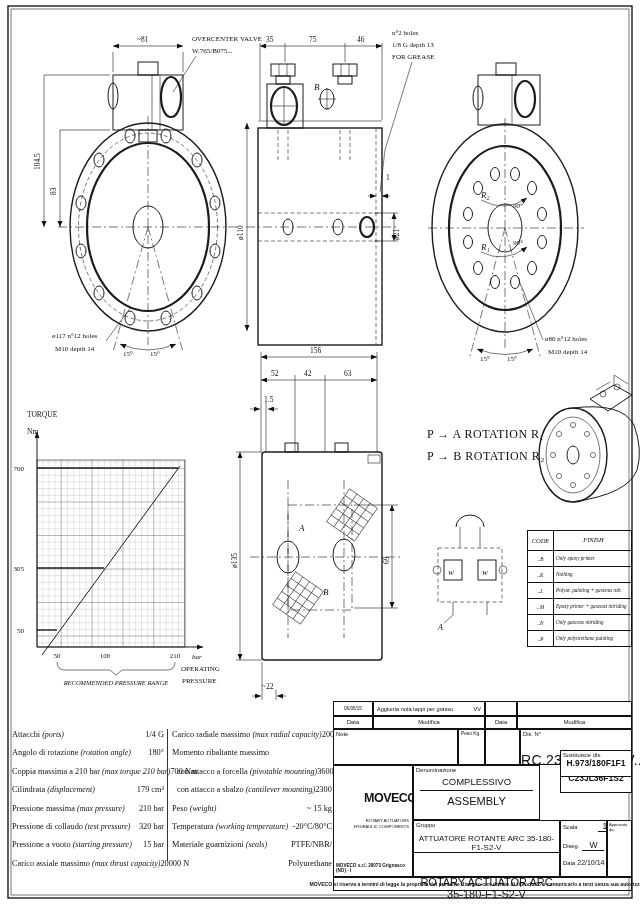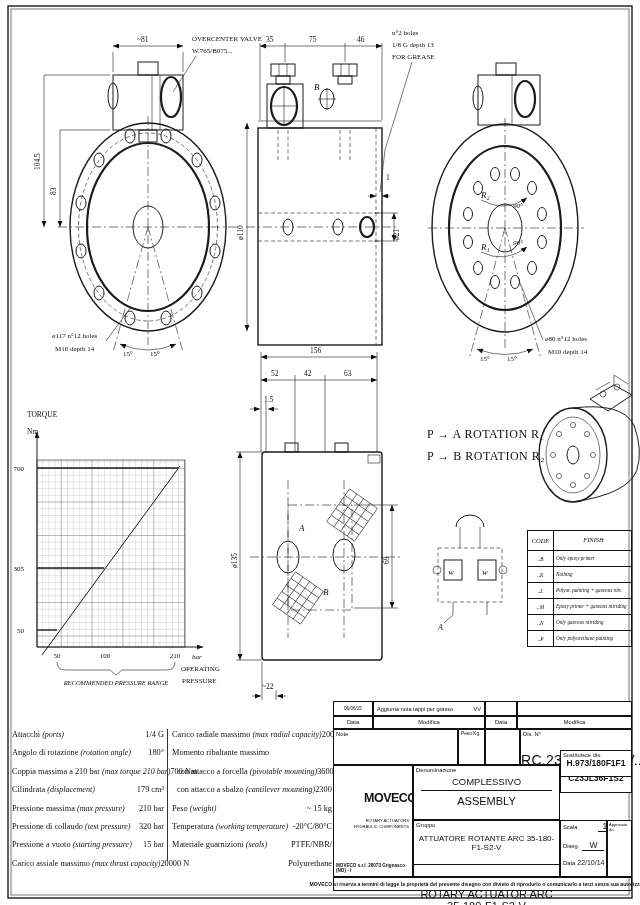--- a/index.html
+++ b/index.html
@@ -501,36 +501,36 @@
   <span class="lbl" style="float:left">Dis. N°</span>
   <div style="font-size:14px;text-align:center;margin-top:22px;letter-spacing:.3px">RC.23/L36F1S2V..</div>
 </div>
 
 <div class="cell" style="left:333px;top:765px;width:80px;height:112px">
   <div style="position:absolute;left:30px;top:25px;font-size:12.5px;font-weight:bold;letter-spacing:-.5px">MOVECO</div>
   <div style="position:absolute;right:3px;top:52px;font-size:4.2px;text-align:right">ROTARY ACTUATORS</div>
   <div style="position:absolute;right:3px;top:58px;font-size:4.2px;text-align:right">HYDRAULIC COMPONENTS</div>
   <div style="position:absolute;left:2px;bottom:3px;font-size:4.6px;font-weight:bold">MOVECO s.r.l. 28073 Grignasco (NO) - I</div>
 </div>
-<div class="cell" style="left:413px;top:765px;width:147px;height:55px">
+<div class="cell" style="left:413px;top:765px;width:127px;height:55px">
   <div class="lbl">Denominazione</div>
   <div class="ctr" style="font-size:9.5px;margin-top:3px;border-bottom:1px solid #111;padding-bottom:3px;width:90%;margin-left:5%">COMPLESSIVO</div>
   <div class="ctr" style="font-size:11px;margin-top:4px">ASSEMBLY</div>
 </div>
 <div class="cell" style="left:560px;top:765px;width:72px;height:28px">
   <div class="lbl">Dis. CAD</div>
   <div class="ctr" style="font-size:8.5px;font-weight:bold">C23JL36F1S2</div>
 </div>
 <div class="cell" style="left:560px;top:750px;width:72px;height:27px">
   <div class="lbl">Sostituisce dis.</div>
   <div class="ctr" style="font-size:8.5px;font-weight:bold">H.973/180F1F1</div>
 </div>
 <div class="cell" style="left:413px;top:820px;width:147px;height:57px">
   <div class="lbl">Gruppo</div>
-  <div class="ctr" style="font-size:8px;margin-top:6px;border-bottom:1px solid #111;padding-bottom:12px">ATTUATORE ROTANTE ARC 35-180-F1-S2-V</div>
+  <div class="ctr" style="font-size:8px;margin-top:6px;border-bottom:1px solid #111;padding-bottom:0">ATTUATORE ROTANTE ARC 35-180-F1-S2-V</div>
   <div class="ctr" style="font-size:11px;margin-top:23px">ROTARY ACTUATOR ARC 35-180-F1-S2-V</div>
 </div>
 <div class="cell" style="left:560px;top:820px;width:47px;height:57px;font-family:'Liberation Sans',sans-serif">
   <div style="display:flex;align-items:baseline;height:19px;border-bottom:none">
     <span class="lbl">Scala</span>
     <span style="font-size:8.5px;margin-left:20px;border-bottom:1px solid #111;padding:0 5px">1:2</span>
   </div>
   <div style="display:flex;align-items:baseline;height:19px">
     <span class="lbl">Diseg.</span>
     <span style="font-size:8.5px;margin-left:3px;border-bottom:1px solid #111;padding:0 7px">W</span>

